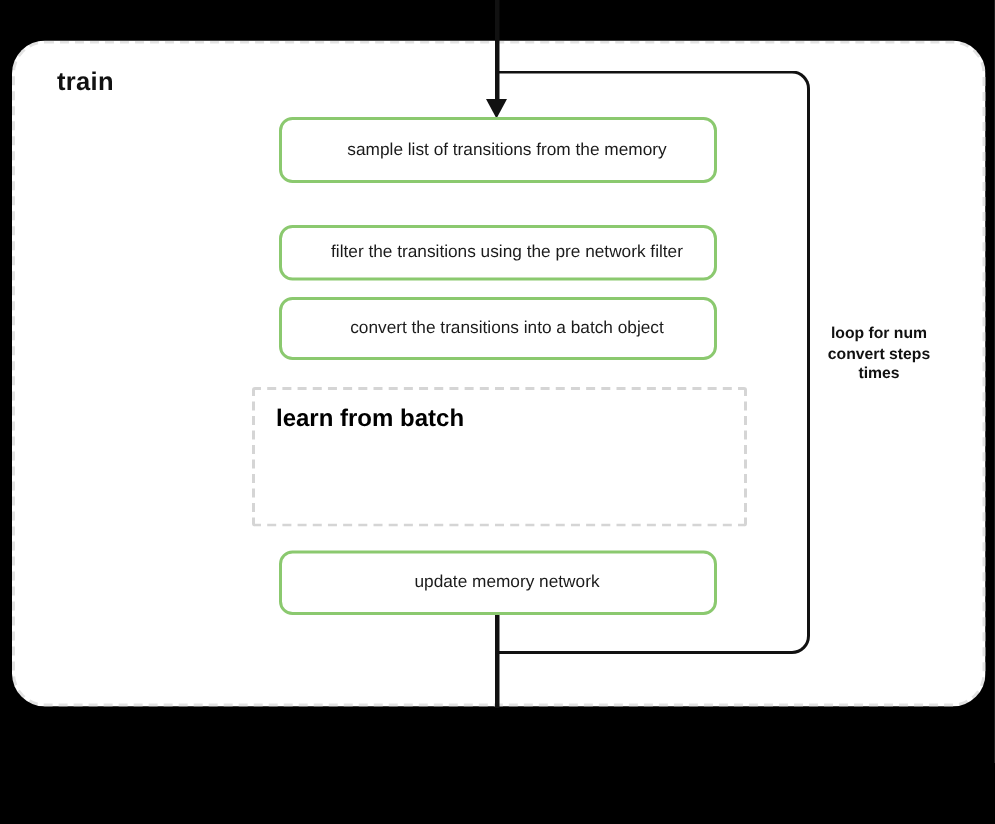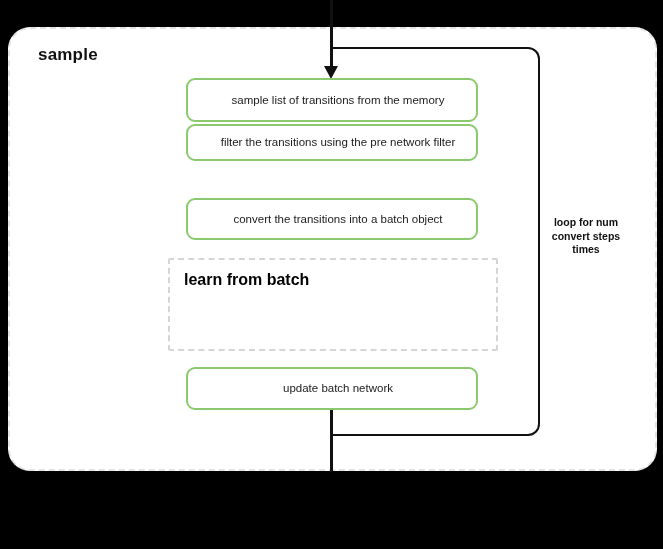--- a/index.html
+++ b/index.html
@@ -58,21 +58,21 @@
     align-items: center;
     justify-content: center;
     color: #1b1b1b;
     font-size: 11.5px;
     line-height: 1.25;
     text-align: center;
     padding-left: 12px;
   }
 
   #box-sample    { top: 78px;  height: 44px; }
-  #box-filter    { top: 124px; height: 37px; }
+  #box-filter    { top: 150px; height: 37px; }
   #box-convert   { top: 198px; height: 42px; }
   #box-update    { top: 367px; height: 43px; }
 
   
   #box-learn {
     position: absolute;
     left: 168px;
     top: 258px;
     width: 330px;
     height: 93px;
@@ -155,21 +155,21 @@
     line-height: 1.3;
   }
 </style>
 </head>
 <body>
 
 <div id="canvas">
 
   <div id="train-container"></div>
 
-  <div id="train-title">sample</div>
+  <div id="train-title">train</div>
 
   <div id="loop-path"></div>
 
   <div id="entry-line" class="line"></div>
   <div id="entry-arrow"></div>
 
   <div id="box-sample" class="proc-box">
     <span>sample list of transitions from the memory</span>
   </div>
 
@@ -179,20 +179,20 @@
 
   <div id="box-convert" class="proc-box">
     <span>convert the transitions into a batch object</span>
   </div>
 
   <div id="box-learn">
     <div id="box-learn-label">learn from batch</div>
   </div>
 
   <div id="box-update" class="proc-box">
-    <span>update batch network</span>
+    <span>update memory network</span>
   </div>
 
   <div id="exit-line" class="line"></div>
 
   <div id="loop-label">loop for num convert steps times</div>
 
 </div>
 
 </body></html>

